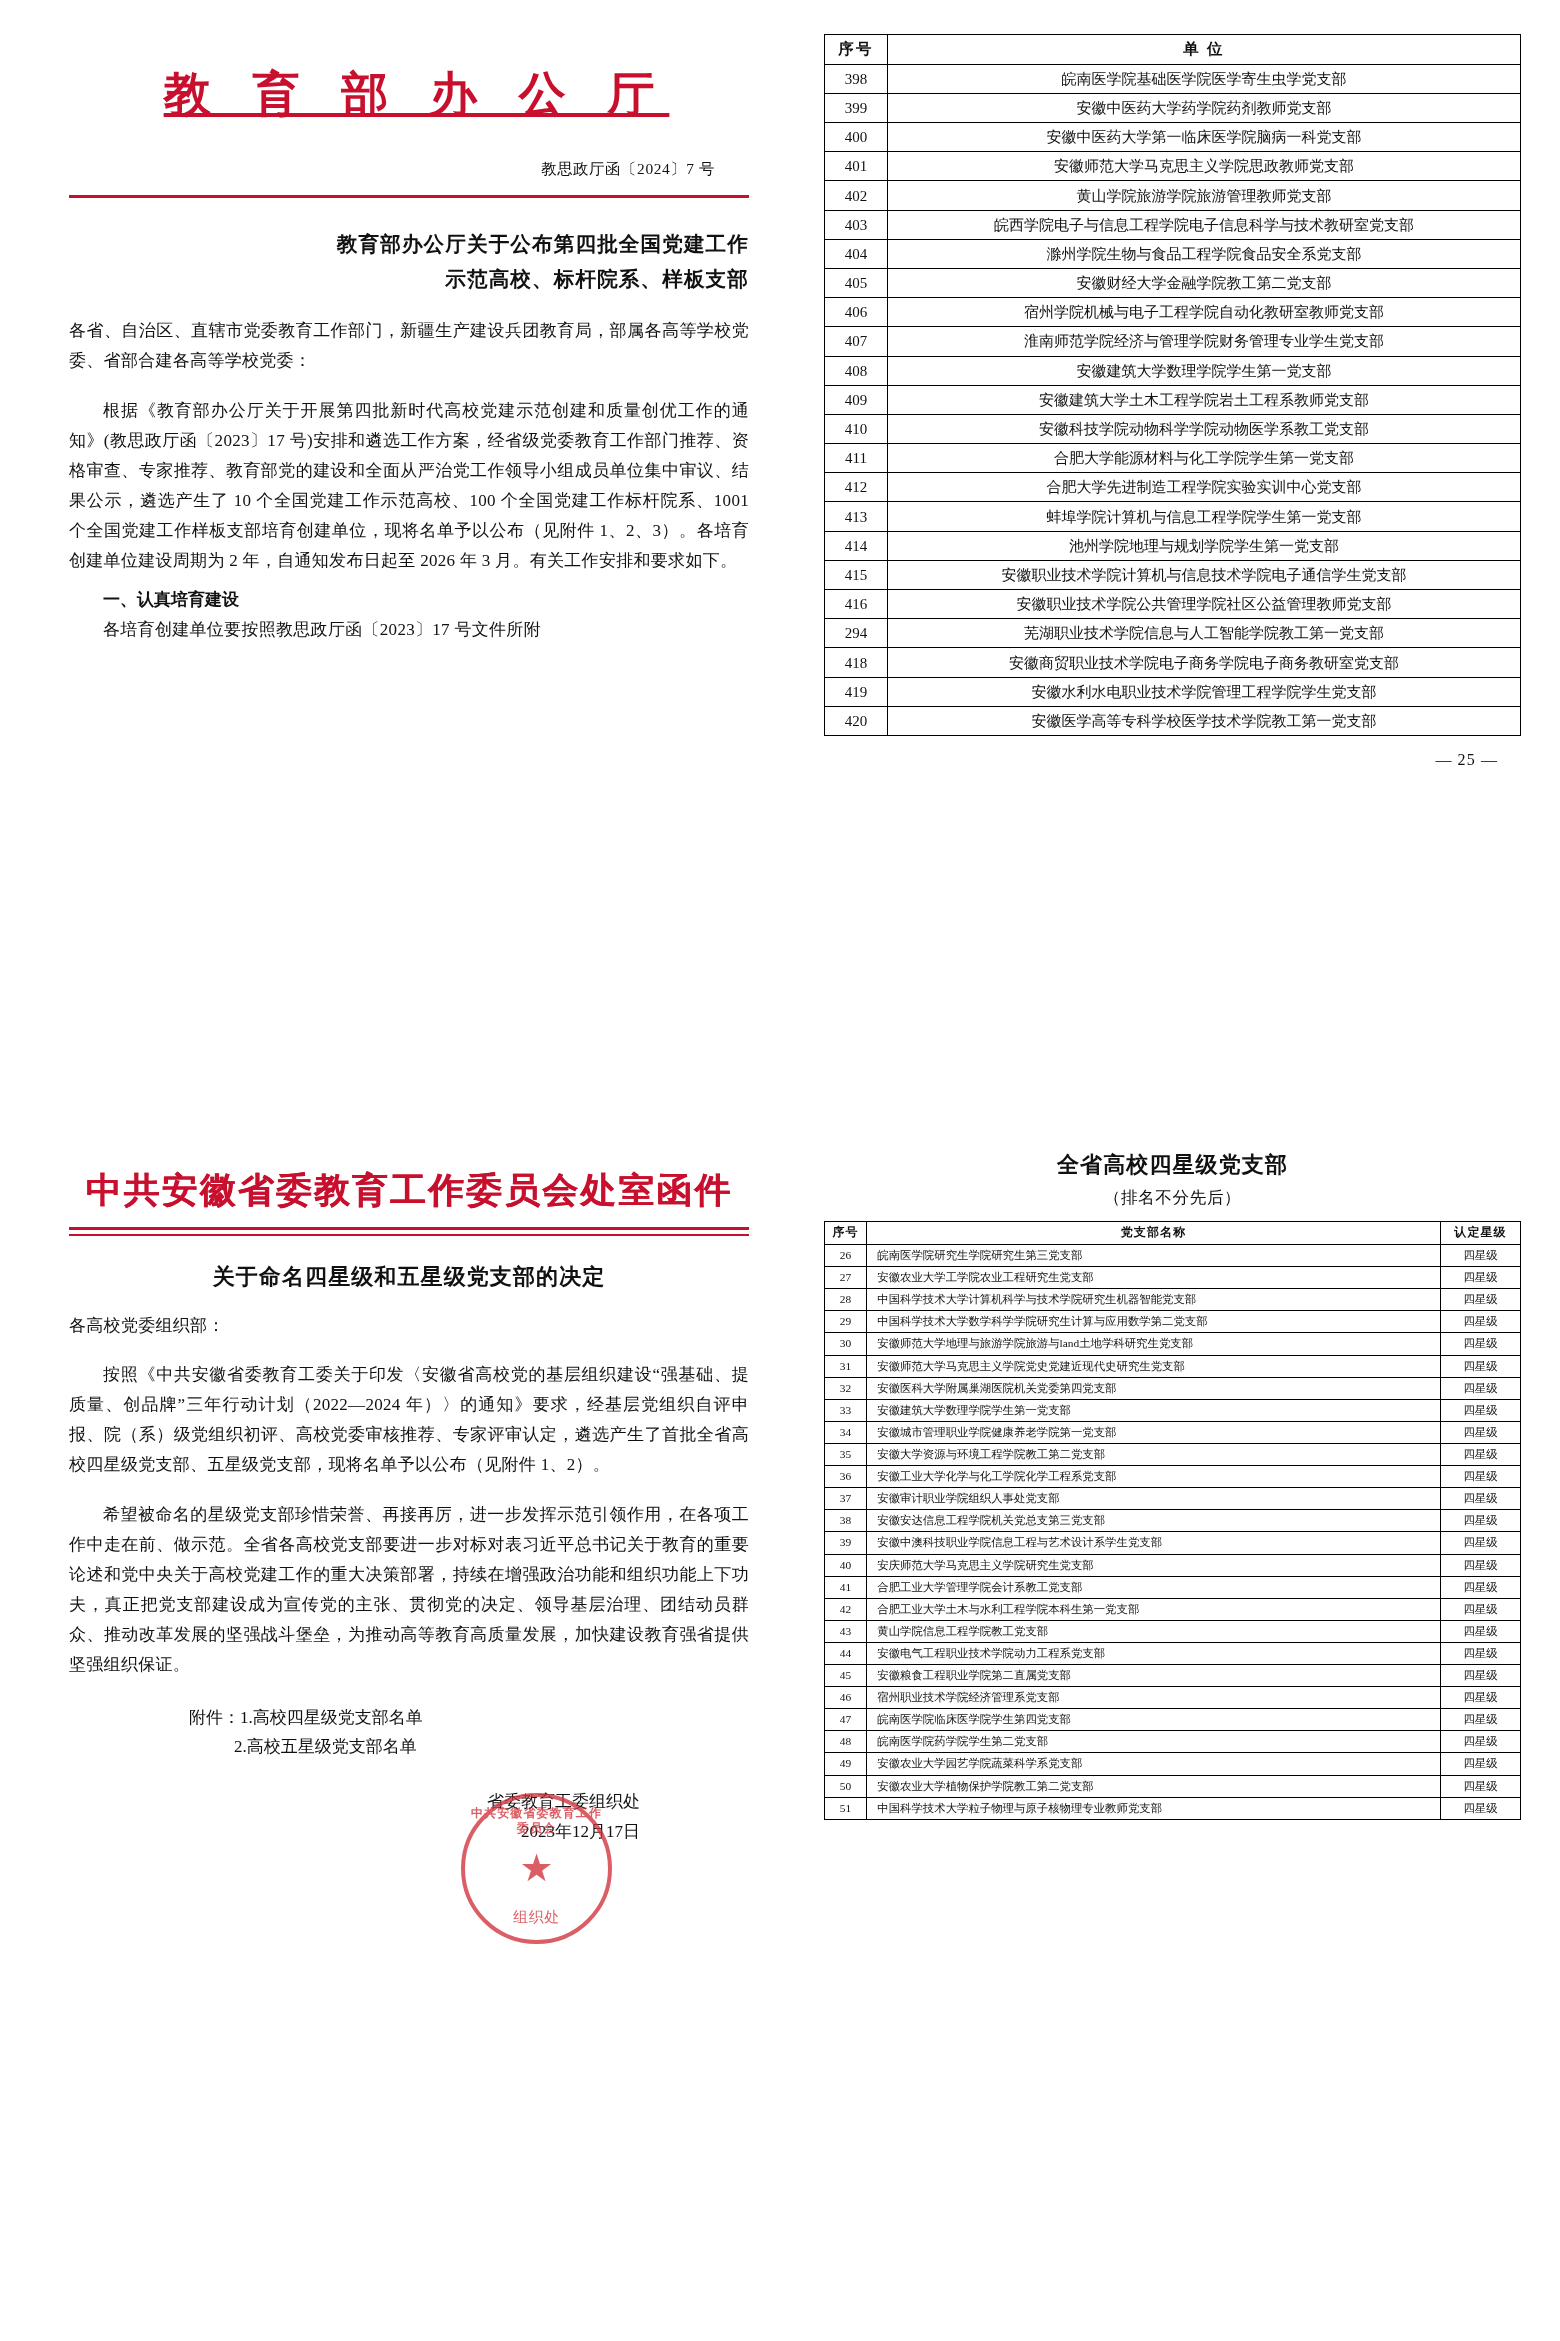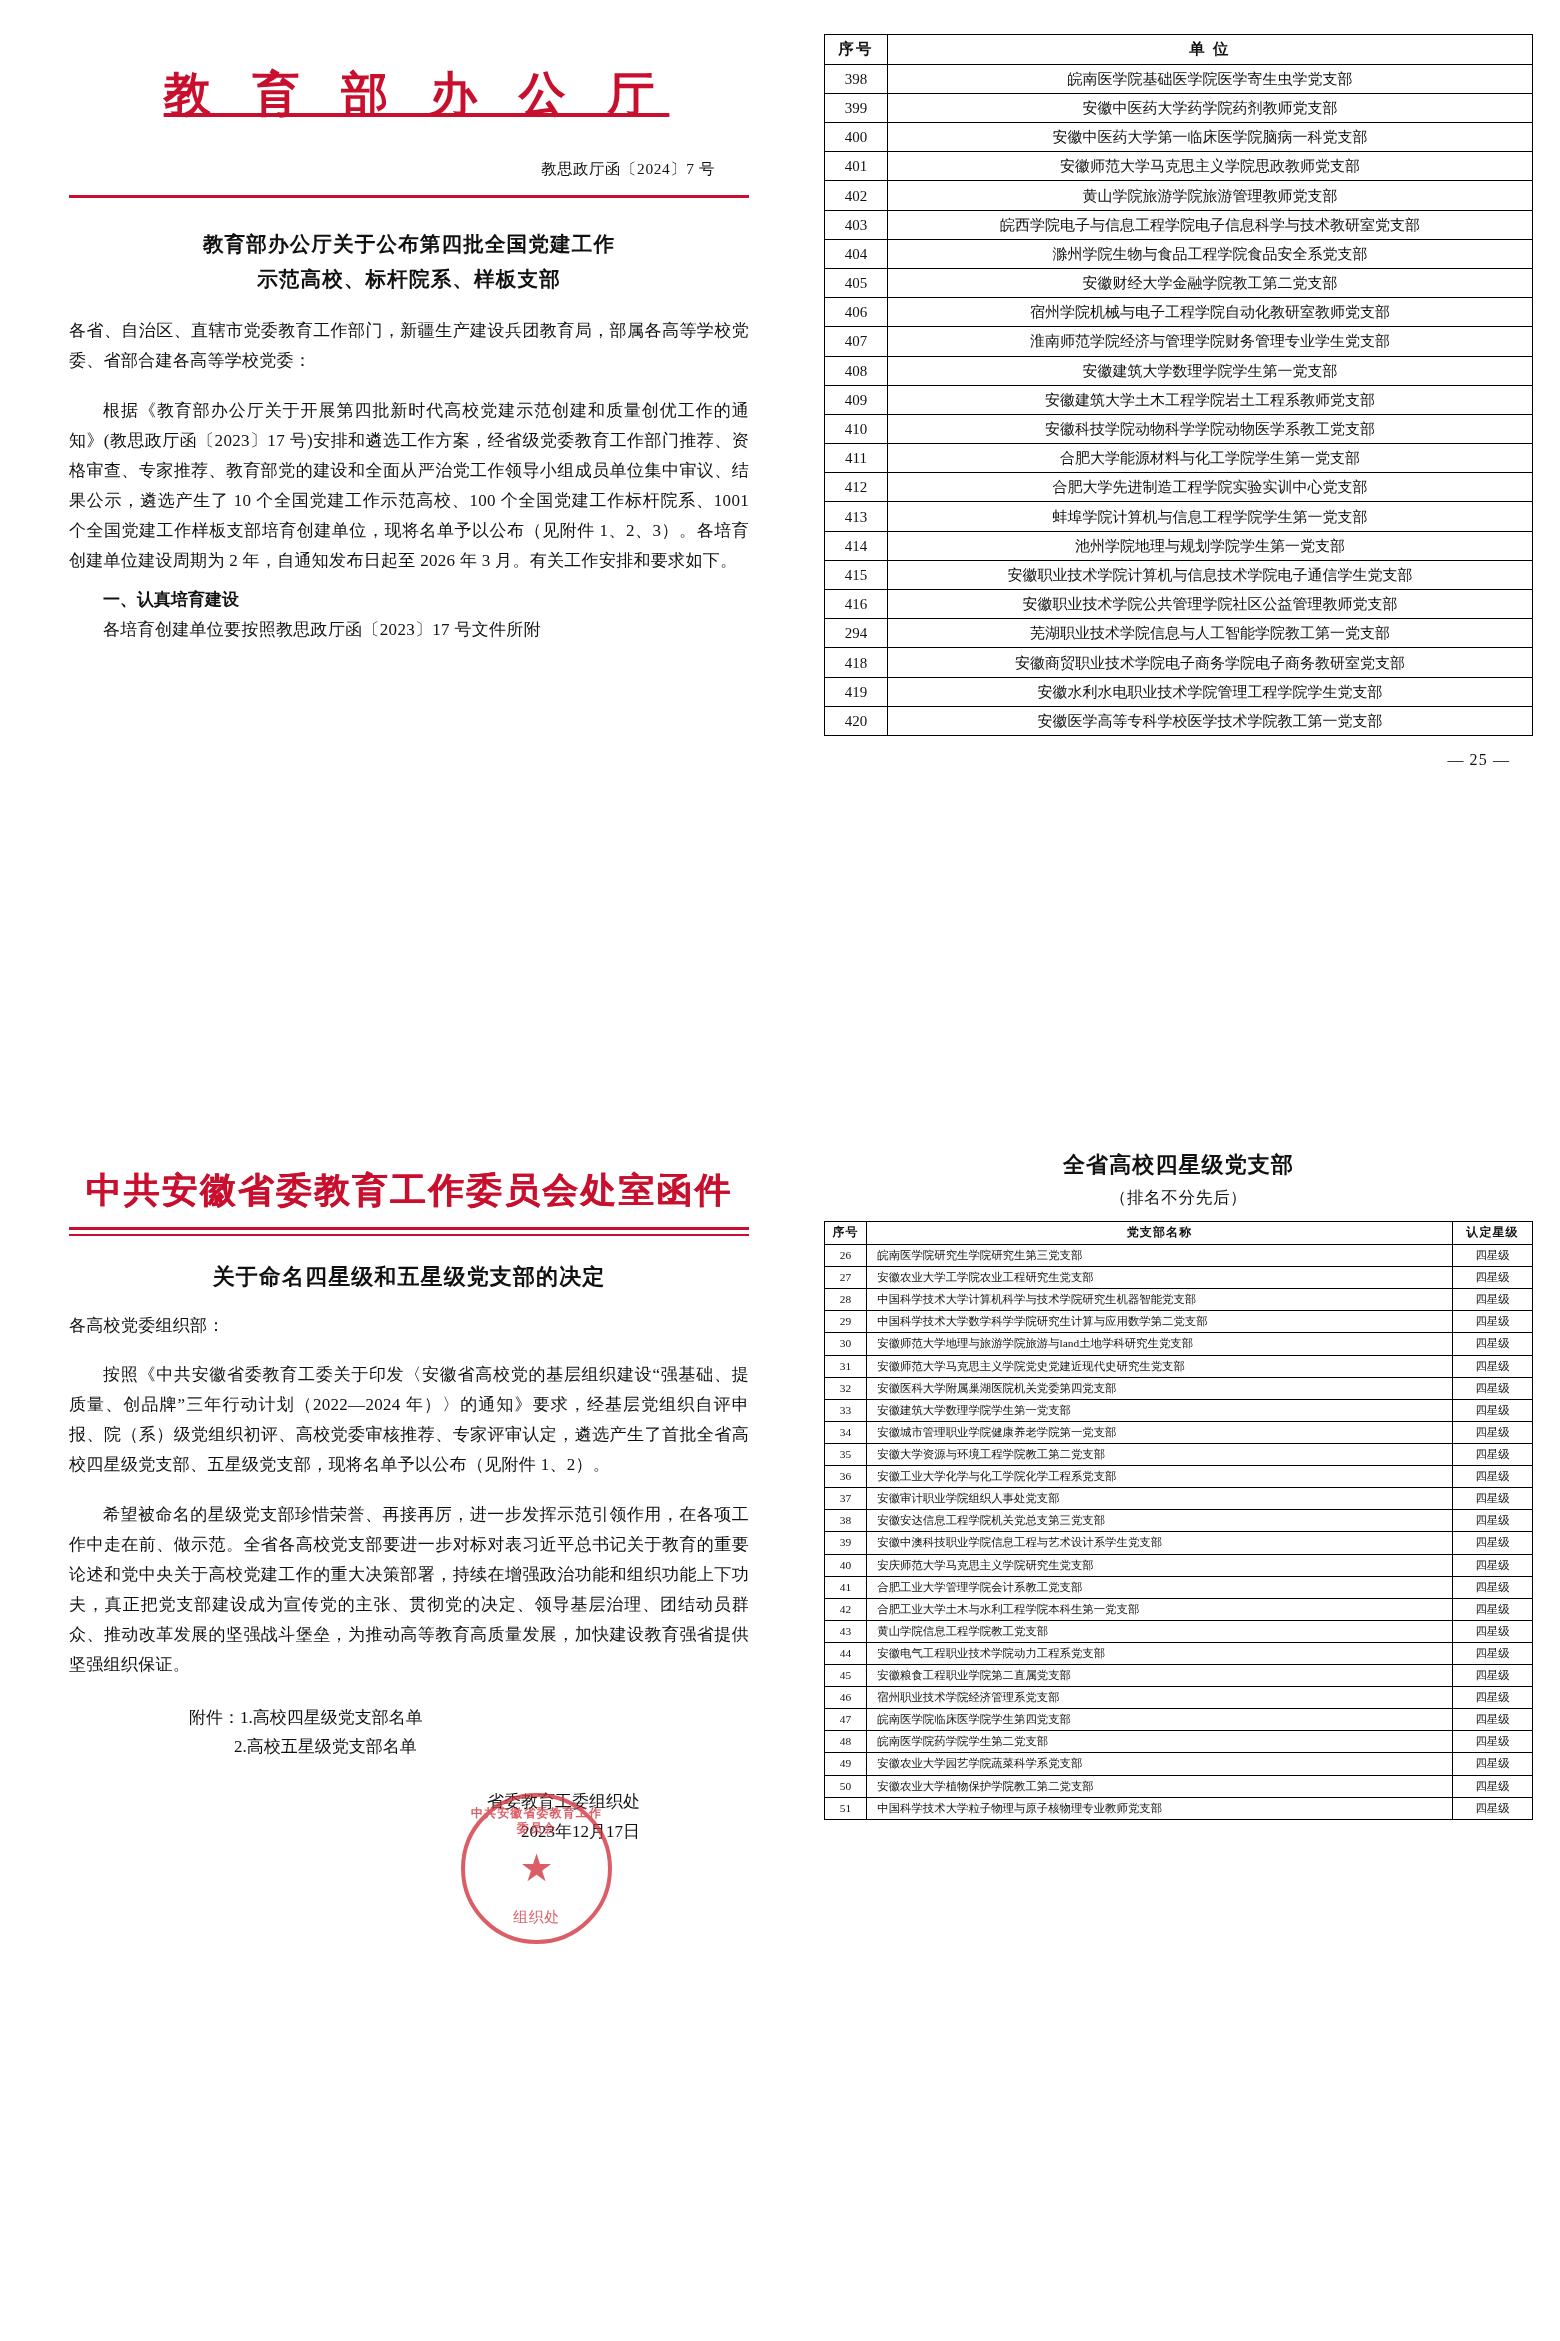--- a/index.html
+++ b/index.html
@@ -48,21 +48,21 @@
     font-size: 15.4px;
     margin: 33px 34px 0 0;
     letter-spacing: 0.6px;
   }
   .red-rule {
     height: 2.9px;
     background: #c8102e;
     margin: 15px 0 0 0;
   }
   .main-title {
-    text-align: center;
+    text-align: right;
     font-weight: bold;
     font-size: 20.6px;
     line-height: 35px;
     margin: 29px 0 0 0;
     letter-spacing: 1.1px;
   }
   .body-text {
     font-size: 17px;
     line-height: 30px;
     letter-spacing: 0.3px;
@@ -167,21 +167,21 @@
     position: absolute;
     bottom: 12.6px;
     left: 0; right: 0;
     text-align: center;
     color: #d2323c;
     font-size: 15px;
     letter-spacing: 0.6px;
   }
 
   
-  .table-wrap { padding: 34px 28px 0 29px; box-sizing: border-box; }
+  .table-wrap { padding: 34px 40px 0 29px; box-sizing: border-box; }
   table.list {
     border-collapse: collapse;
     width: 100%;
     table-layout: fixed;
   }
   table.list th, table.list td {
     border: 1.1px solid #000;
     text-align: center;
     font-size: 15px;
     line-height: 1.2;

